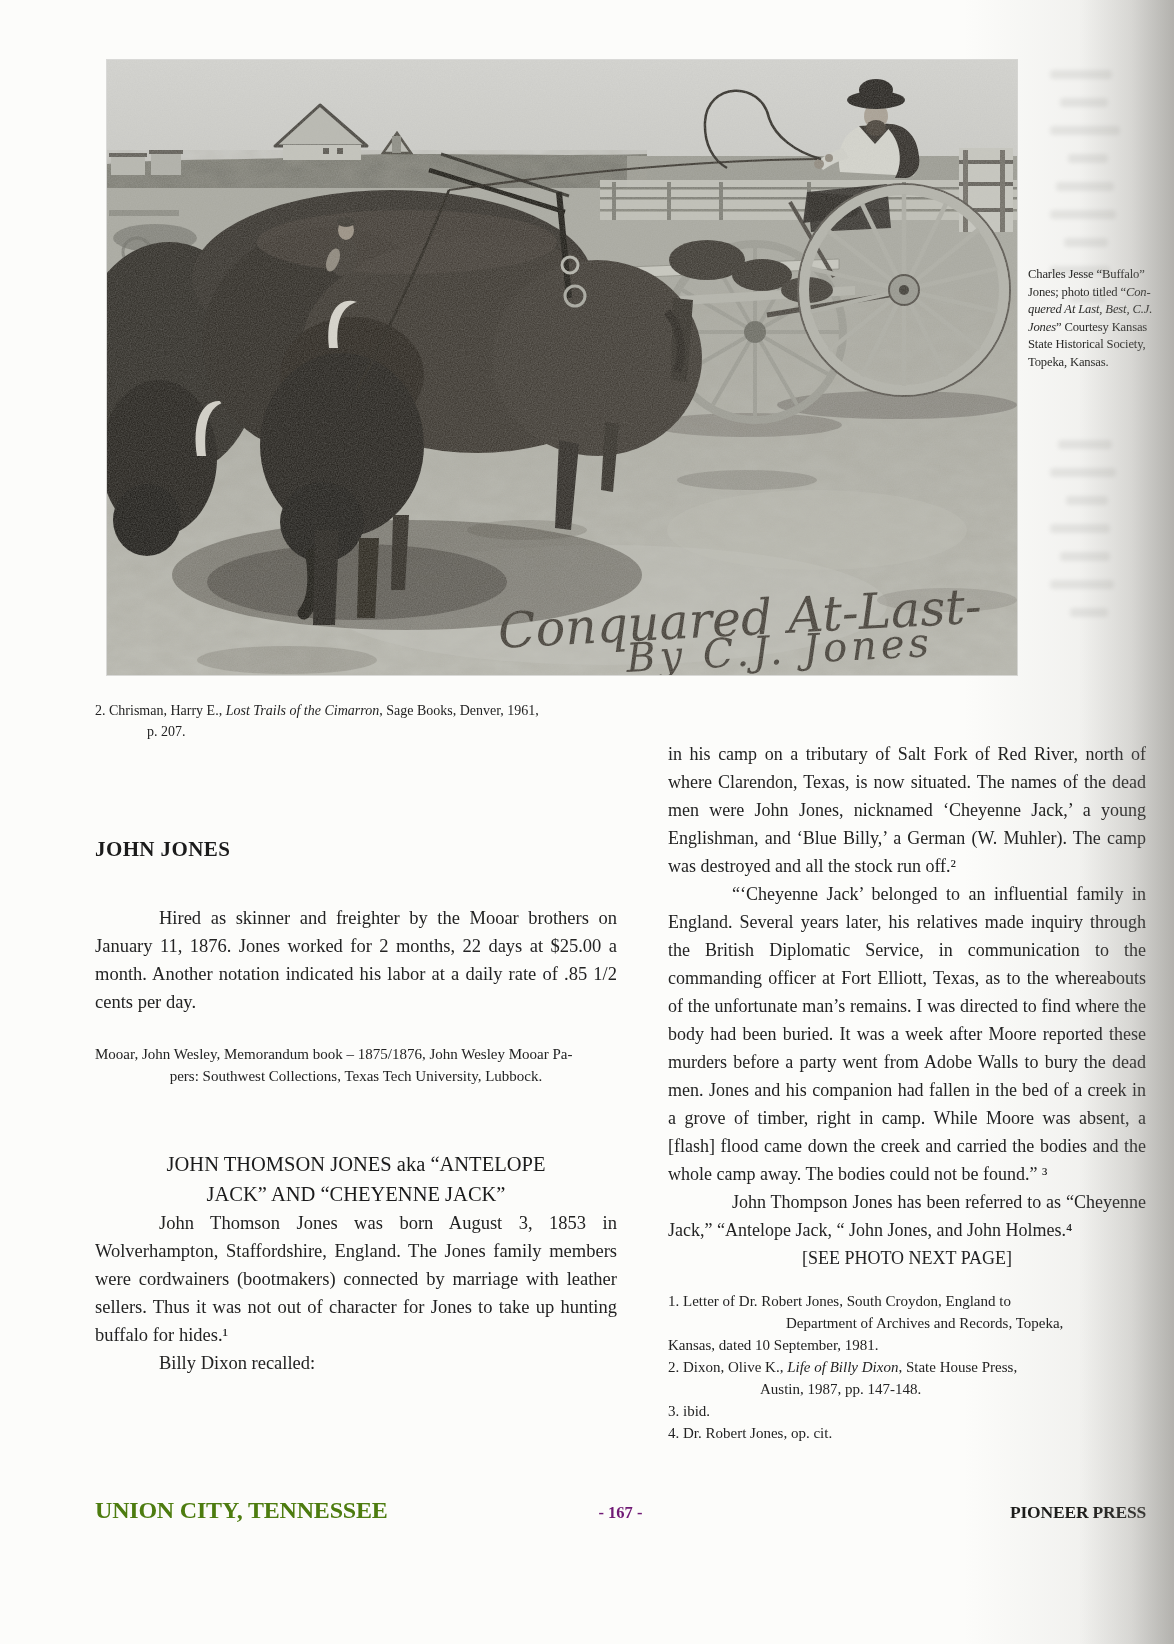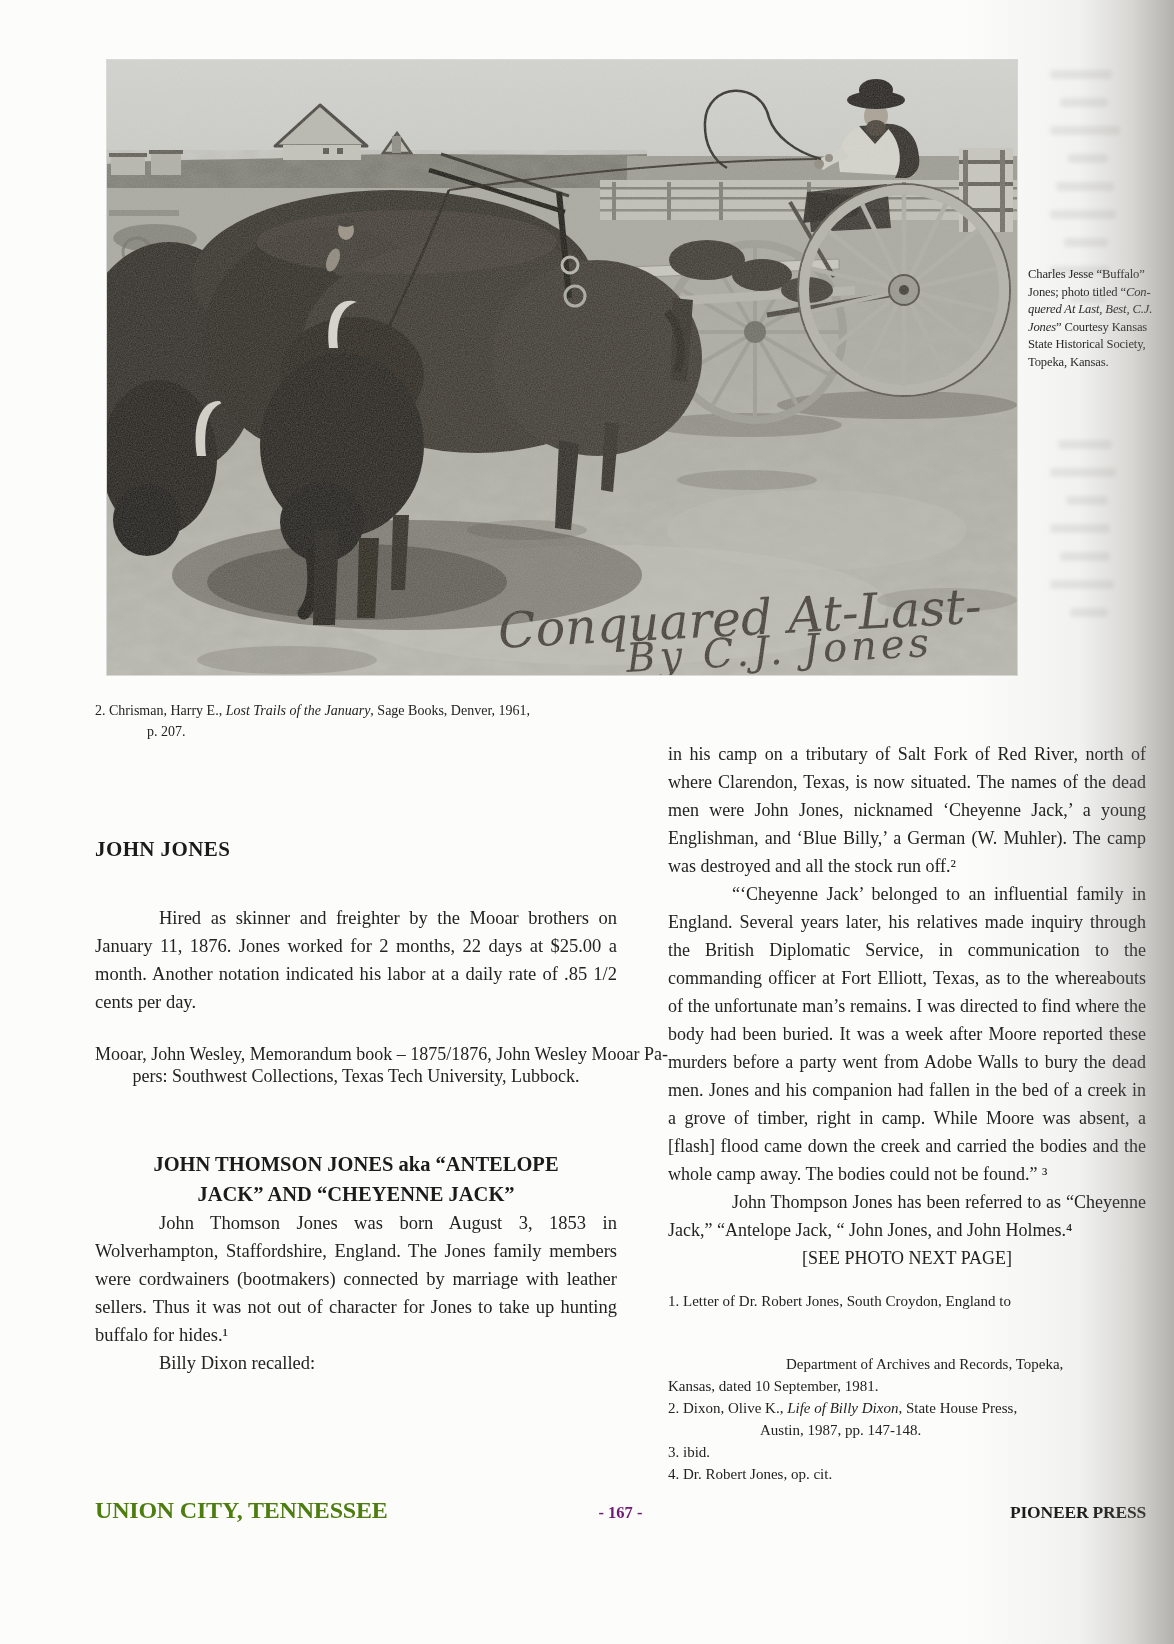--- a/index.html
+++ b/index.html
@@ -31,29 +31,29 @@
   .col-right{left:668px;top:740px;width:478px;font-size:18px;line-height:28px;}
 
   .fn-top{font-size:14px;line-height:21px;text-align:left;}
   .fn-top .l1{white-space:nowrap;}
   .fn-top .l2{margin-left:52px;}
 
   .h1{font-size:21px;font-weight:bold;letter-spacing:.4px;margin-top:94px;line-height:26px;text-align:left;color:#1b1b1b;}
   .p-body{margin:0;text-align:justify;}
   .ind{text-indent:64px;}
   .mt-p1{margin-top:42px;}
-  .cite{margin-top:28px;font-size:18px;line-height:21.5px;text-align:left;}
+  .cite{margin-top:28px;font-size:15px;line-height:21.5px;text-align:left;}
   .cite .c1{white-space:nowrap;}
   .cite .c2{text-align:center;}
-  .h2{margin-top:62px;font-size:20.5px;font-weight:bold;line-height:30px;text-align:center;color:#1b1b1b;}
+  .h2{margin-top:62px;font-size:20.5px;font-weight:normal;line-height:30px;text-align:center;color:#1b1b1b;}
   .mt-p2{}
 
   .see{ text-align:center;}
   .fns{margin-top:18px;font-size:15px;line-height:22px;text-align:left;}
-  .fns .f-ind1{margin-left:118px;margin-top:41px;}
+  .fns .f-ind1{margin-left:118px;}
   .fns .f-ind2{margin-left:92px;}
 
   
   .footer{position:absolute;left:95px;right:28px;top:1497px;display:flex;justify-content:space-between;align-items:baseline;}
   .footer .fl{flex:1;text-align:left;font-weight:bold;font-size:24px;letter-spacing:-0.2px;color:#4d7c0f;}
   .footer .fc{flex:1;text-align:center;font-weight:bold;font-size:16.5px;color:#701a75;}
   .footer .fr{flex:1;text-align:right;font-weight:bold;font-size:17.5px;letter-spacing:-0.2px;color:#1d1d1b;}
 </style>
 </head>
 <body>
@@ -293,21 +293,21 @@
     <div class="cl">Charles Jesse “Buffalo”</div>
     <div class="cl"><span>Jones; photo titled “</span><span class="it">Con-</span></div>
     <div class="cl it">quered At Last, Best, C.J.</div>
     <div class="cl"><span class="it">Jones</span><span>” Courtesy Kansas</span></div>
     <div class="cl">State Historical Society,</div>
     <div class="cl">Topeka, Kansas.</div>
   </div>
 
   <div class="col col-left">
     <div class="fn-top">
-      <div class="l1"><span>2. Chrisman, Harry E., </span><span class="it">Lost Trails of the January</span><span>, Sage Books, Denver, 1961,</span></div>
+      <div class="l1"><span>2. Chrisman, Harry E., </span><span class="it">Lost Trails of the Cimarron</span><span>, Sage Books, Denver, 1961,</span></div>
       <div class="l2">p. 207.</div>
     </div>
 
     <div class="h1">JOHN JONES</div>
 
     <p class="p-body ind mt-p1">Hired as skinner and freighter by the Mooar brothers on January 11, 1876. Jones worked for 2 months, 22 days at $25.00 a month. Another notation indicated his labor at a daily rate of .85 1/2 cents per day.</p>
 
     <div class="cite">
       <div class="c1">Mooar, John Wesley, Memorandum book – 1875/1876, John Wesley Mooar Pa-</div>
       <div class="c2">pers: Southwest Collections, Texas Tech University, Lubbock.</div>

